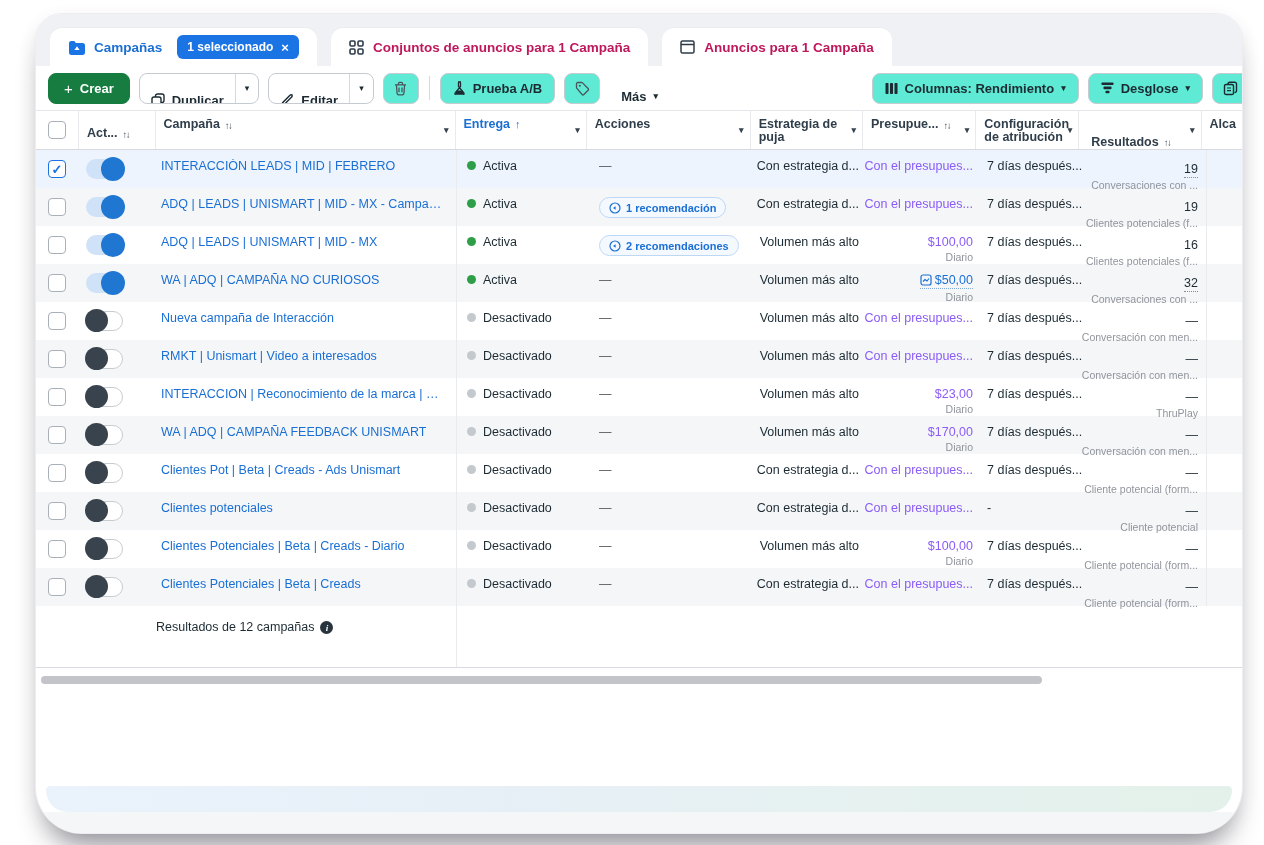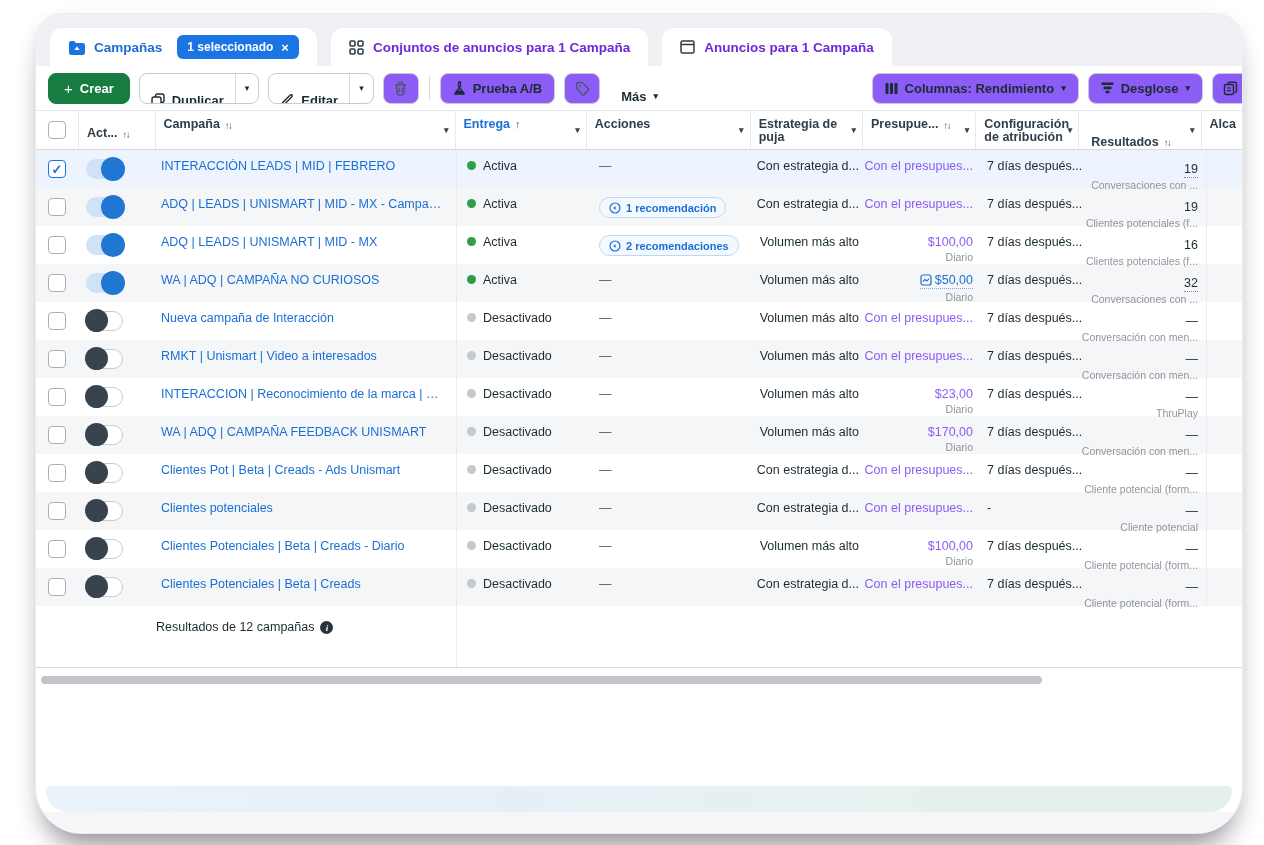--- a/index.html
+++ b/index.html
@@ -8,29 +8,29 @@
   .window {
     position:absolute; left:36px; top:14px; width:1206px; height:819px;
     background:#ffffff; border-radius:26px 26px 46px 46px;
     box-shadow:0 0 0 1px #ededf1, 0 24px 30px -12px rgba(30,30,45,.45), 0 6px 18px rgba(60,60,80,.12);
     overflow:hidden;
   }
 
   
   .tabstrip { background:#eff1f4; height:52px; display:flex; align-items:flex-end; padding:0 14px; gap:14px; }
   .tab { background:#fff; height:38px; border-radius:12px 12px 0 0; display:flex; align-items:center; gap:9px; padding:0 18px; box-shadow:0 -1px 0 rgba(0,0,0,.02); cursor:default; }
-  .tab .tab-label { font-size:13.5px; font-weight:700; color:#6d28d9; white-space:nowrap; }
+  .tab .tab-label { font-size:13.5px; font-weight:700; color:#be185d; white-space:nowrap; }
   .tab.active .tab-label { color:#1b6fd4; }
   .sel-pill { background:#1b74e4; color:#fff; border-radius:6px; height:24px; display:flex; align-items:center; gap:8px; padding:0 10px; font-size:12px; font-weight:600; margin-left:6px; white-space:nowrap; }
   .sel-pill .x { font-size:13px; font-weight:700; line-height:1; }
   .tab-ico { display:flex; align-items:center; }
 
   
   .toolbar { background:#fff; height:44px; display:flex; align-items:center; padding:0 0 0 12px; gap:9px; }
-  .btn { height:31px; border:1px solid #c6cbd1; border-radius:8px; background:#8b5cf6; display:flex; align-items:center; gap:7px; padding:0 12px; font-size:13px; font-weight:700; color:#1c2b33; white-space:nowrap; cursor:default; }
+  .btn { height:31px; border:1px solid #c6cbd1; border-radius:8px; background:#5eead4; display:flex; align-items:center; gap:7px; padding:0 12px; font-size:13px; font-weight:700; color:#1c2b33; white-space:nowrap; cursor:default; }
   .btn-green { background:#167c3f; border-color:#167c3f; color:#fff; padding:0 15px; }
   .btn-green .plus { font-size:15px; font-weight:400; }
   .split { display:flex; align-items:stretch; height:31px; border:1px solid #c6cbd1; border-radius:8px; overflow:hidden; background:#fff; }
   .split .main { display:flex; align-items:center; gap:7px; padding:0 11px; font-size:13px; font-weight:700; color:#1c2b33;margin-top:24px; }
   .split .caret-part { display:flex; align-items:center; padding:0 9px; border-left:1px solid #d7dadd; font-size:9px; color:#1c2b33; }
   .btn-icon { width:36px; justify-content:center; padding:0; }
   .vdiv { width:1px; height:24px; background:#d6d9dd; margin:0 1px; }
   .caret { font-size:9px; color:#1c2b33; }
   .toolbar-right { margin-left:auto; display:flex; gap:9px; align-items:center; }
   .btn-cut { margin-right:-16px; width:46px; justify-content:flex-start; padding-left:10px; }

